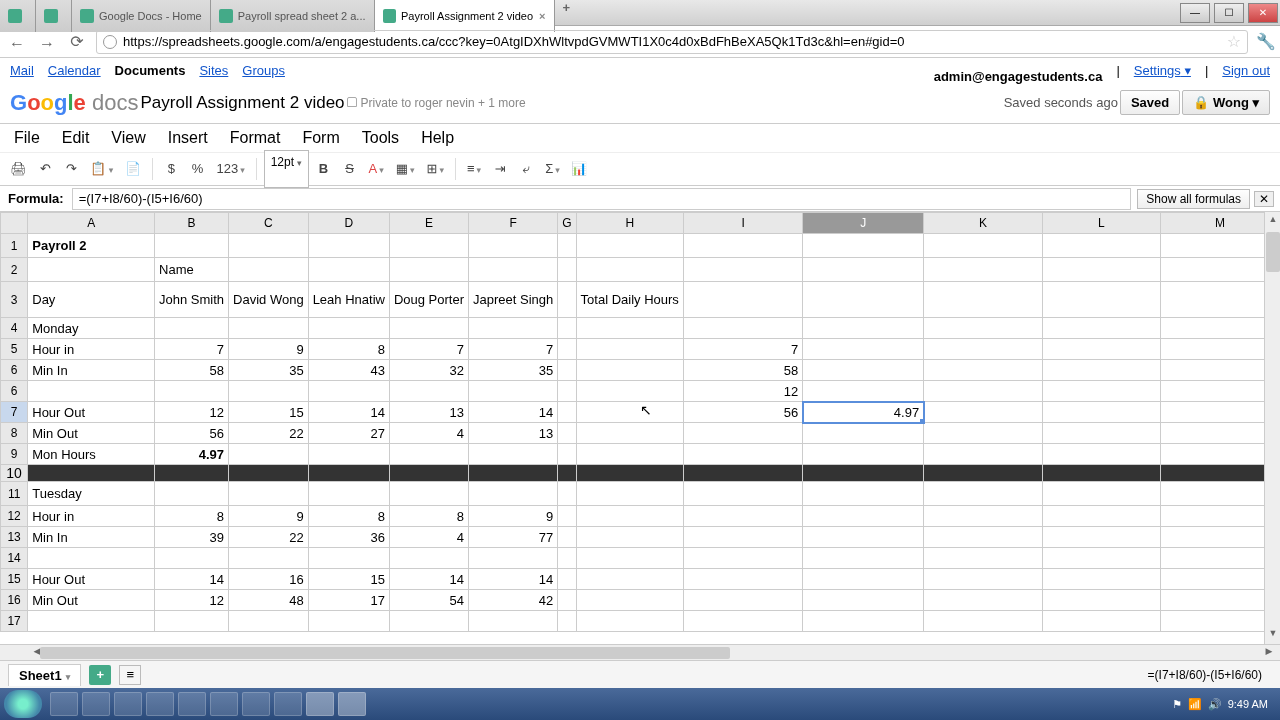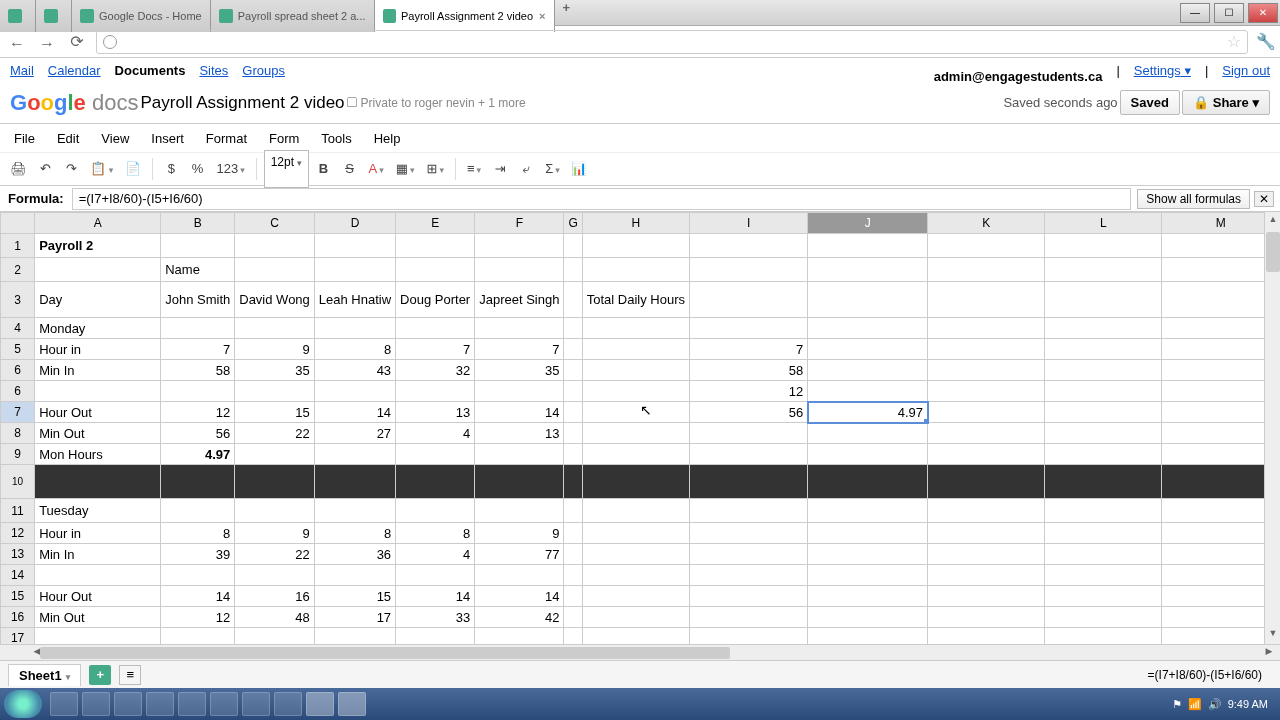--- a/index.html
+++ b/index.html
@@ -39,21 +39,21 @@
 .logo .docs { color: #888; font-weight: normal; }
 .doc-title { font-size: 17px; }
 .private { font-size: 12px; color: #888; }
 .lock-icon { display: inline-block; width: 10px; height: 10px; border: 1px solid #aaa; border-radius: 2px 2px 0 0; margin-right: 4px; }
 .save-status { margin-left: auto; font-size: 13px; color: #555; }
 .btn { padding: 4px 10px; border: 1px solid #bbb; border-radius: 2px; background: linear-gradient(#fefefe,#eee); font-size: 13px; font-weight: bold; cursor: pointer; }
 .btn.share { background: linear-gradient(#f8f8f8,#e8e8e8); }
 
 
 .menu-bar { height: 28px; display: flex; align-items: center; padding: 0 4px; gap: 2px; }
-.menu-item { padding: 4px 10px; font-size: 13px; cursor: pointer; }
+.menu-item { padding: 4px 10px; font-size: 16px; cursor: pointer; }
 
 
 .toolbar { height: 34px; display: flex; align-items: center; padding: 0 6px; gap: 4px; border-top: 1px solid #eee; border-bottom: 1px solid #ccc; }
 .tbtn { min-width: 22px; height: 24px; padding: 0 4px; text-align: center; line-height: 24px; font-size: 13px; cursor: pointer; color: #444; }
 .tbtn.dd::after { content: "▾"; font-size: 9px; margin-left: 2px; color: #888; }
 .font-size { border: 1px solid #bbb; padding: 0 6px; height: 38px; line-height: 22px; font-size: 12px; background: #fff; }
 .font-size::after { content: "▾"; font-size: 9px; margin-left: 3px; color: #666; }
 .tsep { width: 1px; height: 22px; background: #ddd; margin: 0 3px; }
 
 
@@ -68,21 +68,21 @@
 .sheet { border-collapse: collapse; table-layout: fixed; }
 .sheet th, .sheet td { border: 1px solid #ccc; height: 21px; font-size: 13px; padding: 0 4px; overflow: hidden; white-space: nowrap; }
 .sheet th { background: #e8e8e8; font-weight: normal; text-align: center; font-size: 12px; }
 .sheet th.selected-col { background: #999; color: #fff; }
 .sheet .rowh { width: 28px; text-align: center; background: #e8e8e8; }
 .sheet .rowh.selected-row { background: #c8d8ed; }
 .sheet td { text-align: left; background: #fff; }
 .sheet td.num { text-align: right; }
 .sheet .bold { font-weight: bold; }
 .sheet tr.dark td { background: #333; height: 8px; padding: 0; }
-.sheet tr.dark th { height: 8px; padding: 11px; font-size: 10px; }
+.sheet tr.dark th { height: 8px; padding: 0; font-size: 14px; }
 .sheet td.active { outline: 2px solid #5a8edb; outline-offset: -1px; position: relative; }
 .fill-handle { position: absolute; right: -3px; bottom: -3px; width: 6px; height: 6px; background: #5a8edb; }
 .vscroll { position: absolute; right: 0; top: 0; width: 16px; height: 100%; background: #eee; border-left: 1px solid #ccc; }
 .vscroll .thumb { position: absolute; top: 20px; width: 14px; height: 40px; background: #ccc; left: 1px; border-radius: 2px; }
 .vscroll .arrow { position: absolute; width: 14px; height: 14px; left: 1px; text-align: center; font-size: 9px; color: #666; }
 .hscroll { height: 16px; background: #eee; border-top: 1px solid #ccc; position: relative; }
 .hscroll .thumb { position: absolute; left: 40px; width: 690px; height: 12px; top: 2px; background: #ccc; border-radius: 2px; }
 .hscroll .arrow { position: absolute; top: 1px; width: 14px; text-align: center; font-size: 9px; color: #666; }
 .cursor-arrow { position: absolute; font-size: 14px; color: #000; pointer-events: none; }
 
@@ -135,20 +135,21 @@
     <div class="win-btn close">✕</div>
   </div>
 </div>
 
 <div class="nav-bar">
   <div class="nav-btn">←</div>
   <div class="nav-btn">→</div>
   <div class="nav-btn">⟳</div>
   <div class="url-bar">
     <span class="globe-icon"></span>
+    <span>https://spreadsheets.google.com/a/engagestudents.ca/ccc?key=0AtgIDXhWltvpdGVMWTI1X0c4d0xBdFhBeXA5Qk1Td3c&amp;hl=en#gid=0</span>
     <span style="flex:1"></span>
     <span class="star-icon">☆</span>
   </div>
   <div class="wrench-icon">🔧</div>
 </div>
 
 <div class="app-links">
   <a>Mail</a>
   <a>Calendar</a>
   <a class="active">Documents</a>
@@ -164,21 +165,21 @@
 
 <div class="doc-header">
   <span class="logo"><b><span class="g1">G</span><span class="g2">o</span><span class="g3">o</span><span class="g4">g</span><span class="g5">l</span><span class="g6">e</span></b> <span class="docs">docs</span></span>
   <span class="doc-title">Payroll Assignment 2 video</span>
   <span class="private">
     <span class="lock-icon"></span><span>Private to roger nevin + 1 more</span>
   </span>
   <span class="save-status">Saved seconds ago</span>
   <button class="btn">Saved</button>
   <button class="btn share">
-    <span>🔒</span> <span>Share</span> ▾
+    <span>🔒</span> <span>Wong</span> ▾
   </button>
 </div>
 
 <div class="menu-bar">
   <div class="menu-item">File</div>
   <div class="menu-item">Edit</div>
   <div class="menu-item">View</div>
   <div class="menu-item">Insert</div>
   <div class="menu-item">Format</div>
   <div class="menu-item">Form</div>
@@ -492,21 +493,21 @@
           <td class=""></td>
           <td class=""></td>
           <td class=""></td>
         </tr>
         <tr class="" style="height:21px">
           <th class="rowh">16</th>
           <td class="">Min Out</td>
           <td class="num">12</td>
           <td class="num">48</td>
           <td class="num">17</td>
-          <td class="num">33</td>
+          <td class="num">54</td>
           <td class="num">42</td>
           <td class=""></td>
           <td class=""></td>
           <td class=""></td>
           <td class=""></td>
           <td class=""></td>
           <td class=""></td>
           <td class=""></td>
         </tr>
         <tr class="" style="height:21px">

